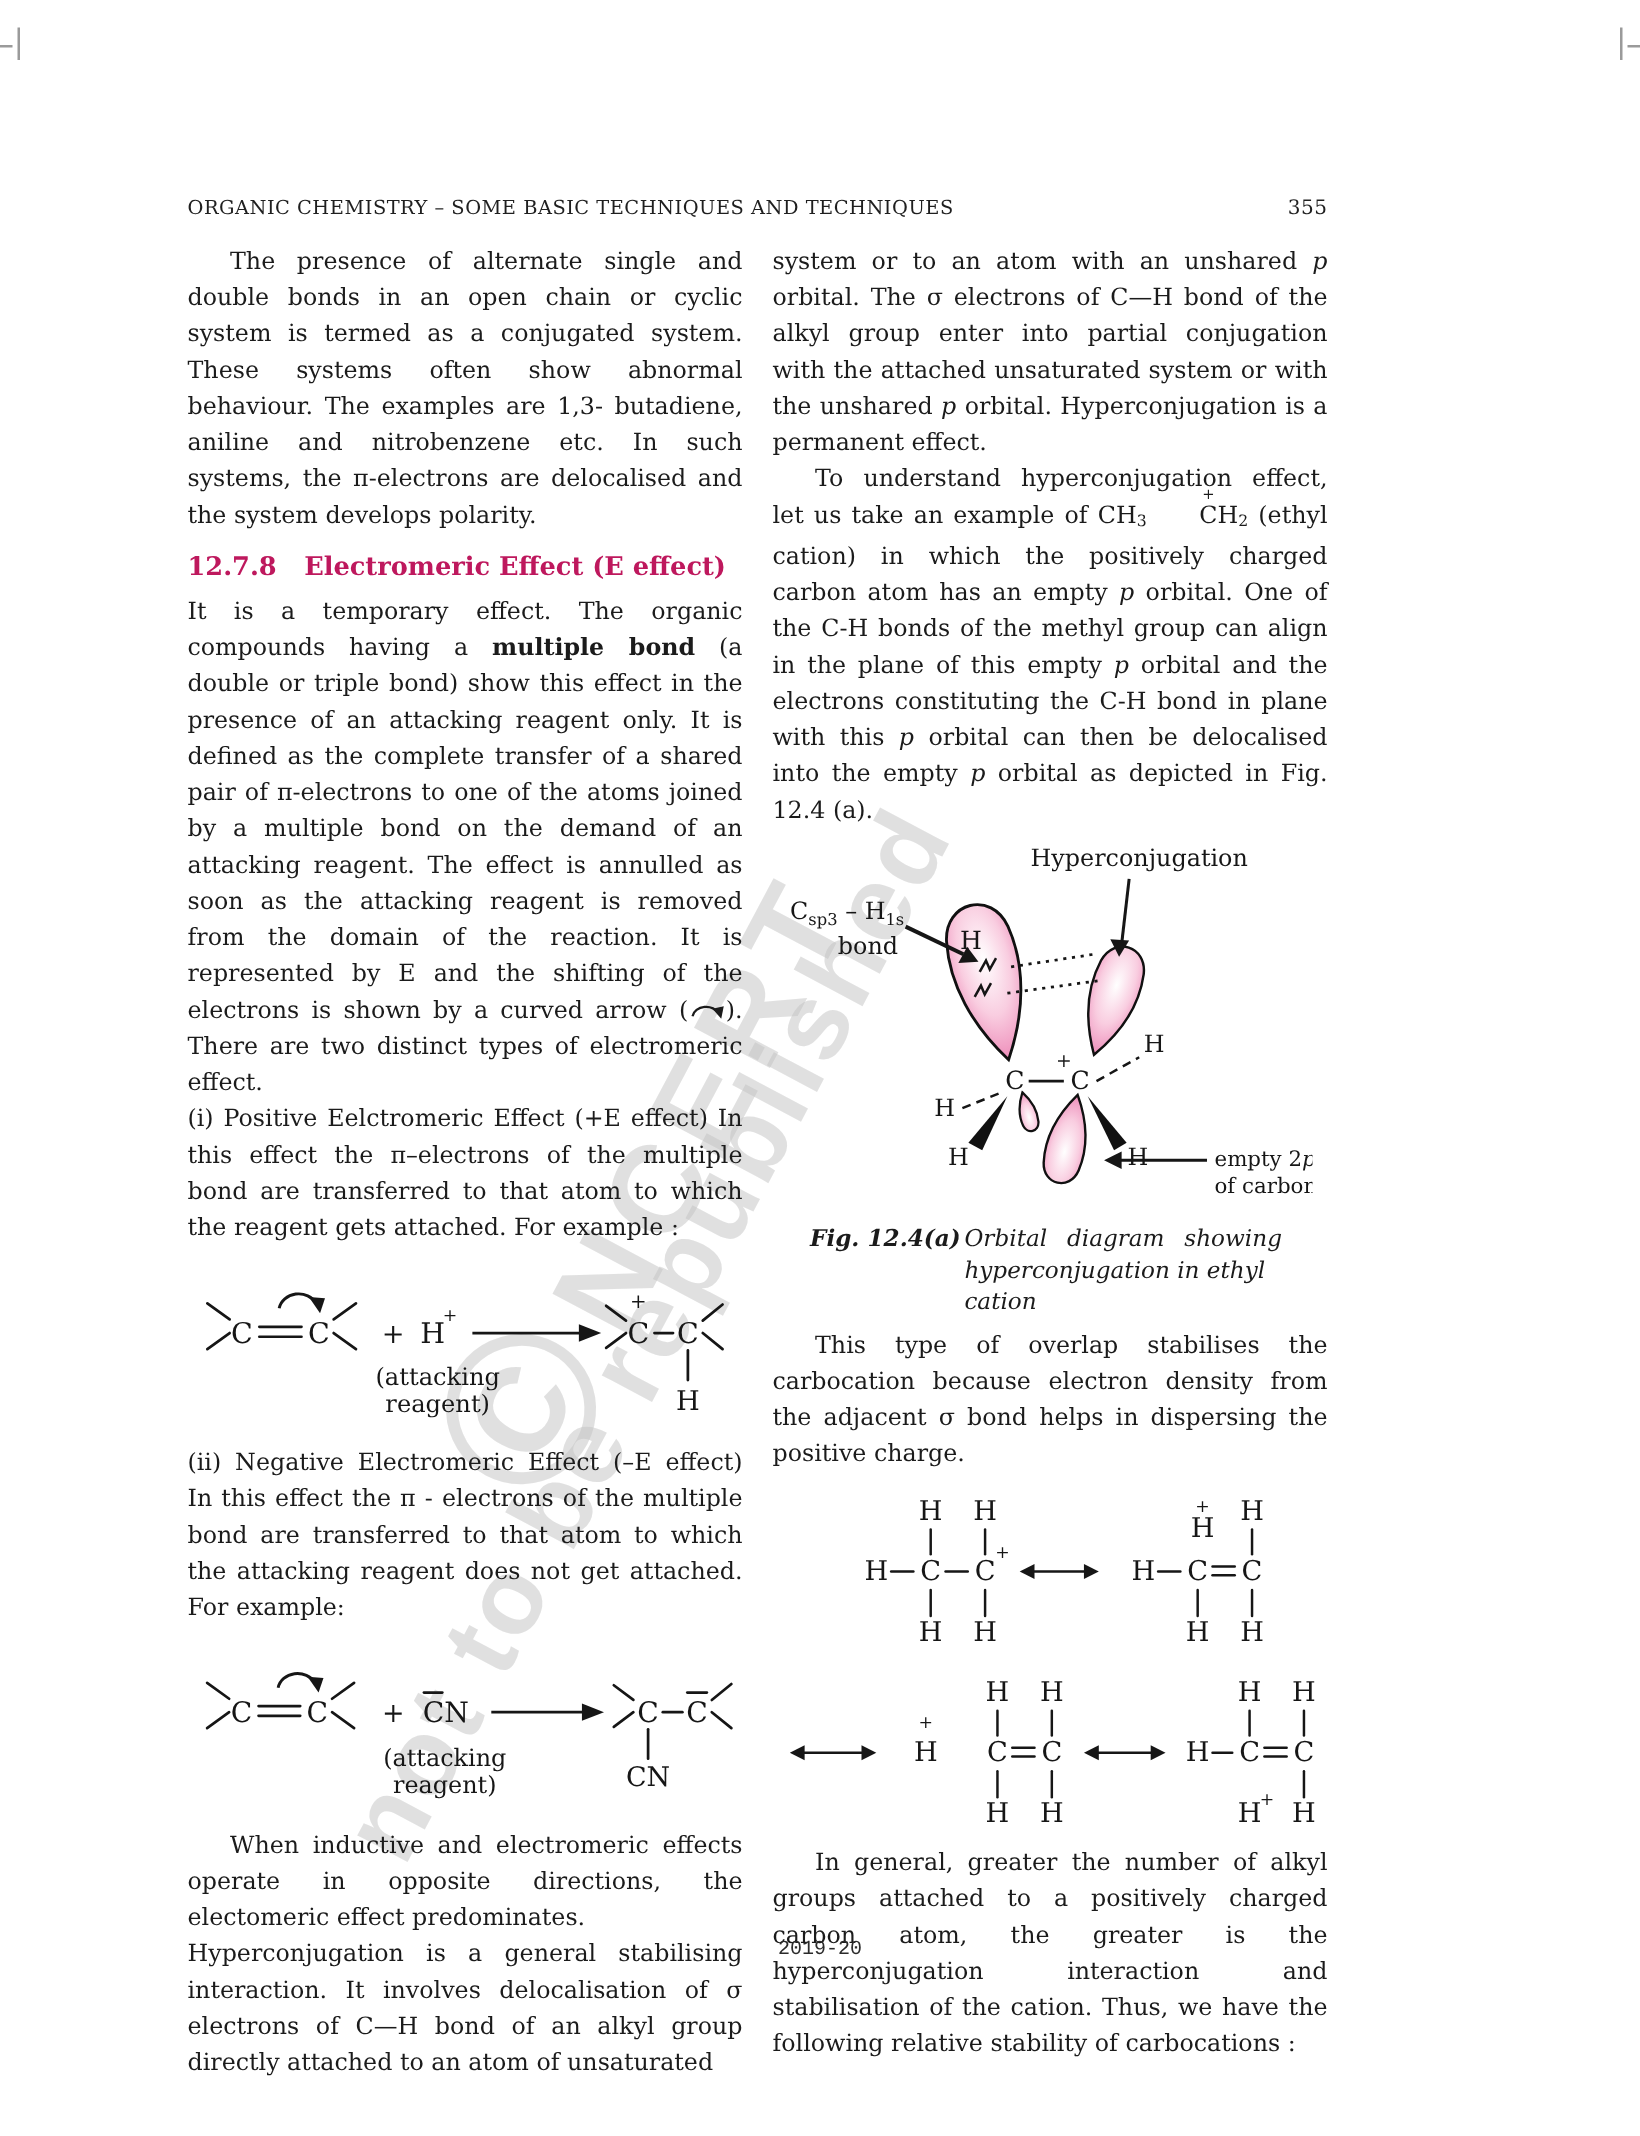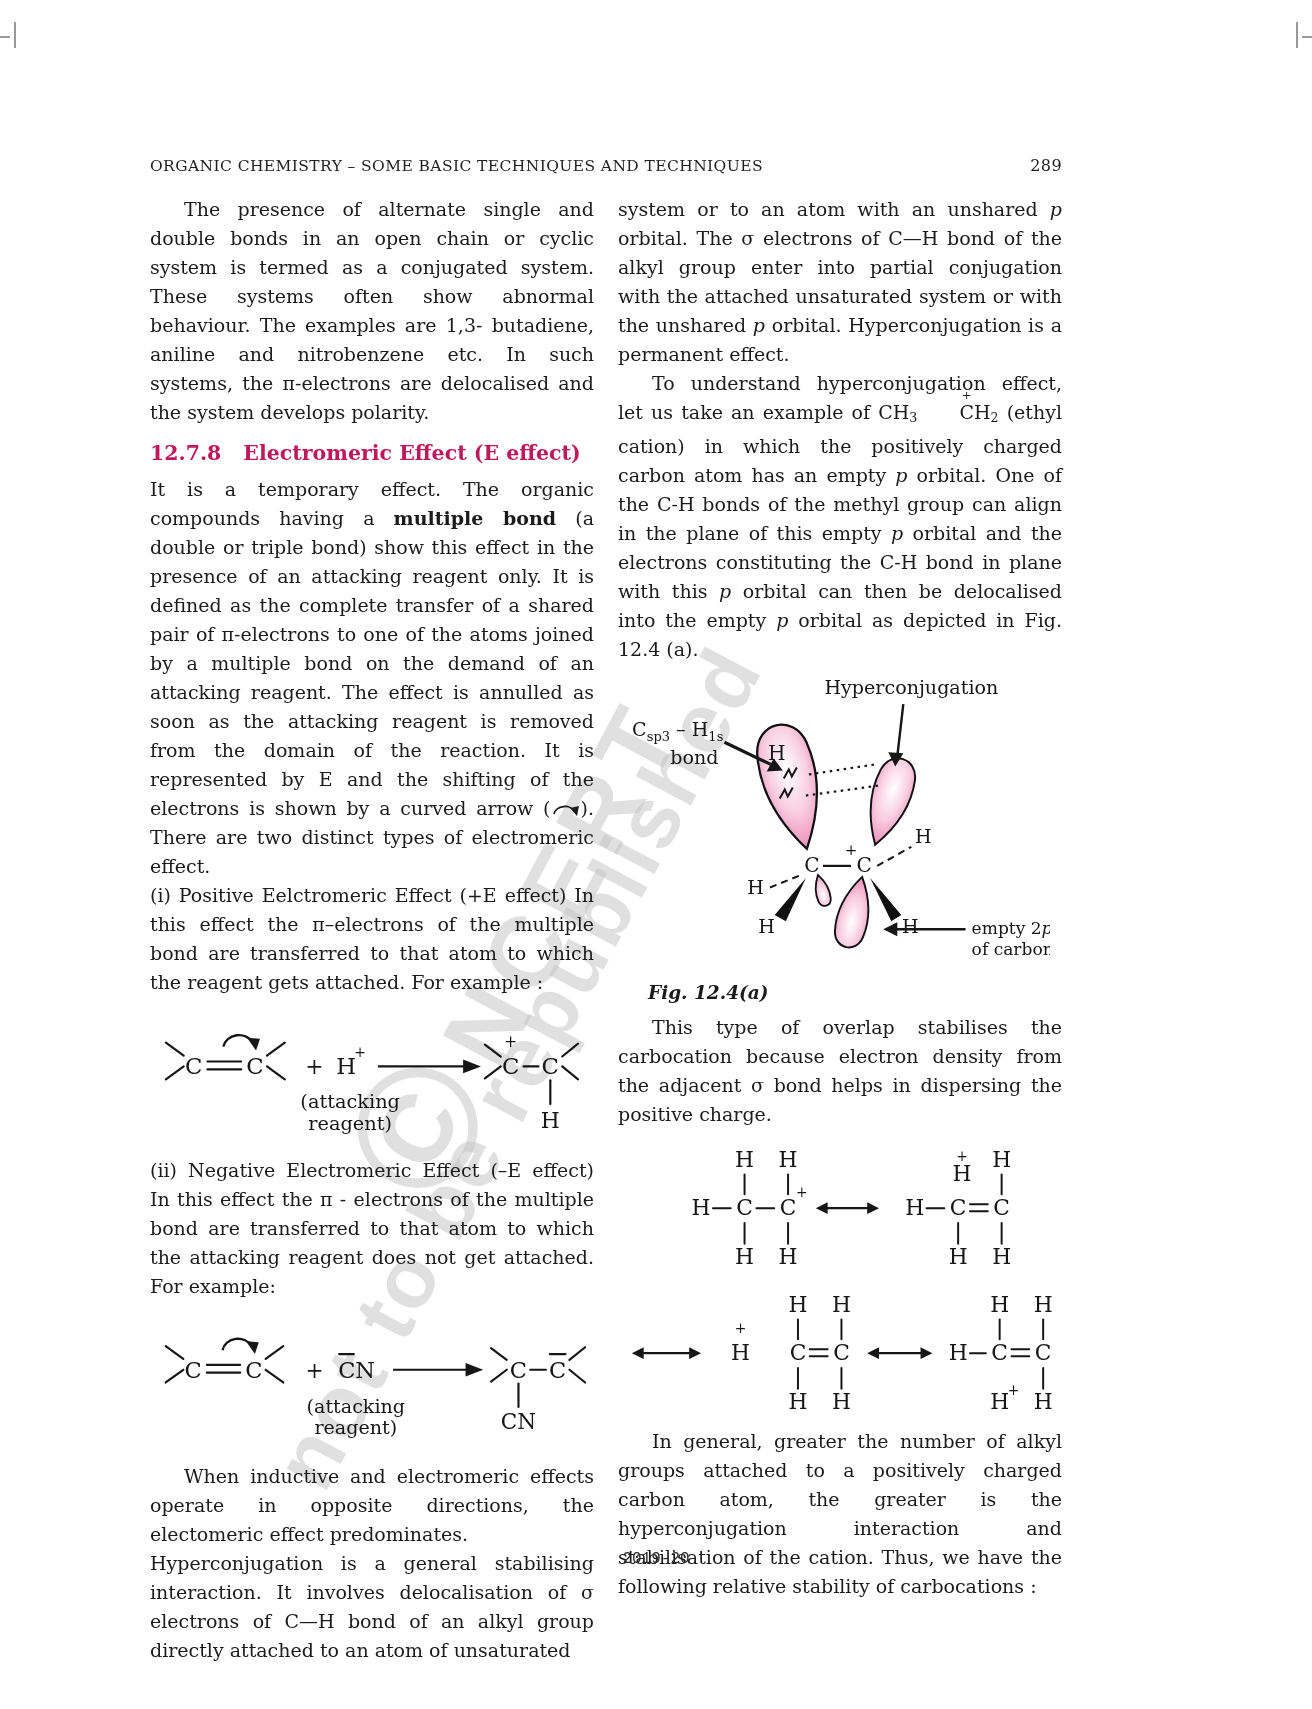--- a/index.html
+++ b/index.html
@@ -52,21 +52,21 @@
   <div class="crop" style="left:1302px;top:36px;width:10px;height:2px;"></div>
 
   <div class="wm" id="wm-copyright">©</div>
   <div class="wm" id="wm-ncert">NCERT</div>
   <div class="wm" id="wm-notto">not to be republished</div>
 
   <div class="content">
 
     <div class="pg-header">
       <span>ORGANIC CHEMISTRY – SOME BASIC TECHNIQUES AND TECHNIQUES</span>
-      <span class="pg-num">289</span>
+      <span class="pg-num">355</span>
     </div>
 
     <div class="cols">
 
       <div class="col">
 
         <p class="para indent">The presence of alternate single and double bonds in an open chain or cyclic system is termed as a conjugated system. These systems often show abnormal behaviour. The examples are 1,3- butadiene, aniline and nitrobenzene etc. In such systems, the π-electrons are delocalised and the system develops polarity.</p>
 
         <h3 class="sec">
           <span class="sec-num">12.7.8</span><span>Electromeric Effect (E effect)</span>
@@ -216,20 +216,24 @@
             </g>
 
             <line x1="346" y1="254" x2="272" y2="254" stroke="#161616" stroke-width="2.4"></line>
             <polygon points="264,254 278,247 278,261" fill="#161616"></polygon>
             <text class="t17" x="352" y="259" text-anchor="start"><tspan>empty 2</tspan><tspan font-style="italic">p</tspan><tspan>&nbsp;orbital</tspan></text>
             <text class="t17" x="352" y="280" text-anchor="start">of carbon</text>
           </svg>
 
           <div class="figcap">
             <span class="figcap-label">Fig. 12.4(a)</span>
+            <span class="figcap-text">
+              <span class="l1">Orbital diagram showing</span>
+              <span class="l2">hyperconjugation in ethyl cation</span>
+            </span>
           </div>
         </div>
 
         <p class="para indent">This type of overlap stabilises the carbocation because electron density from the adjacent σ bond helps in dispersing the positive charge.</p>
 
         <div class="eq">
           <svg viewBox="0 0 445 132" width="440">
             <g stroke="#161616" stroke-width="2" stroke-linecap="round">
               <line x1="96" y1="72" x2="114" y2="72"></line>
                 <line x1="140" y1="72" x2="158" y2="72"></line>

